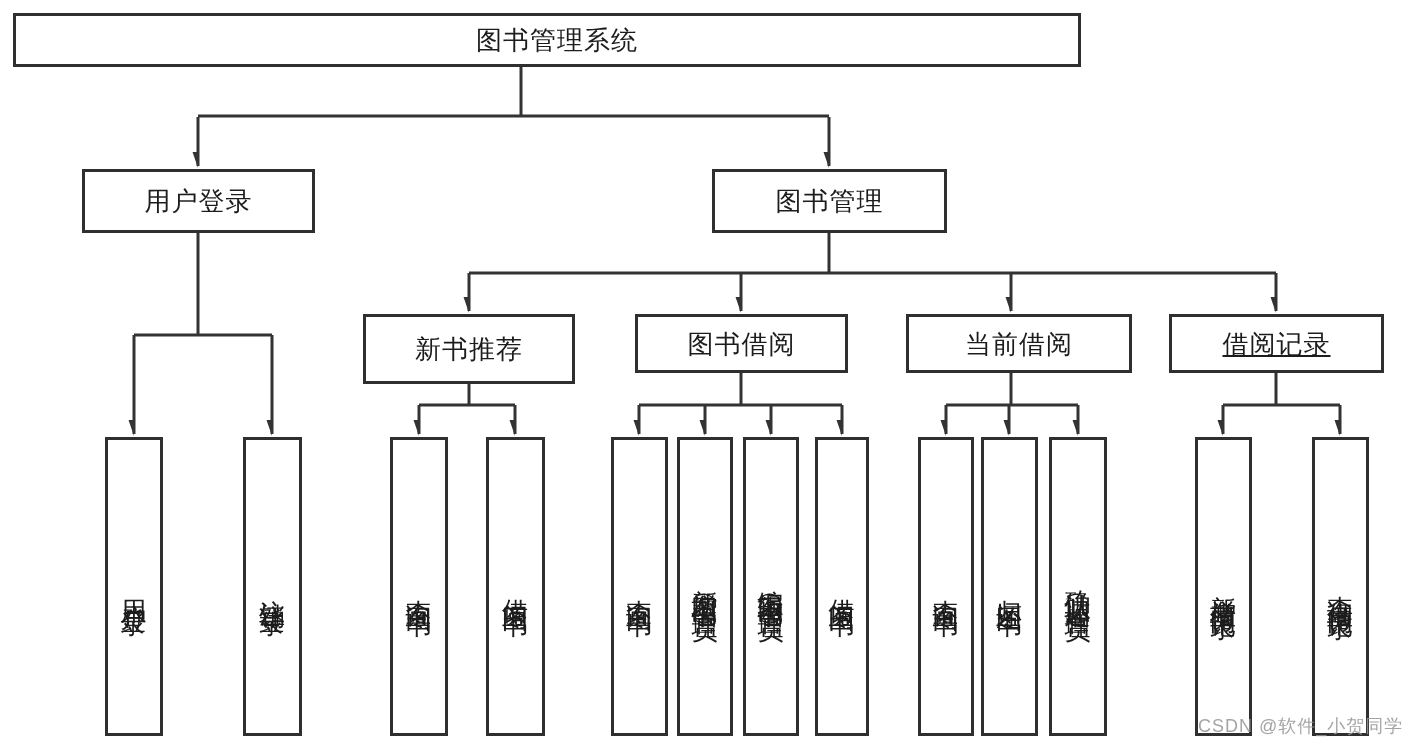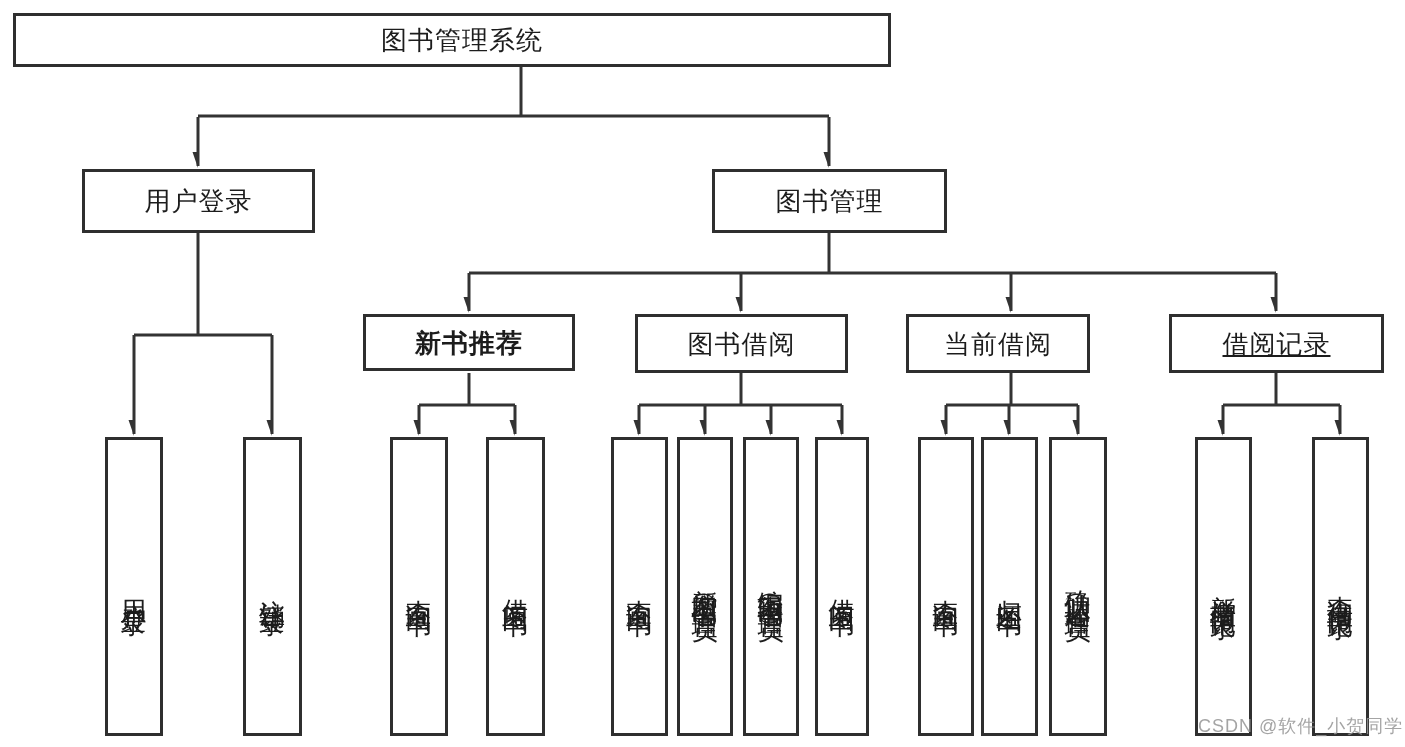--- a/index.html
+++ b/index.html
@@ -99,38 +99,38 @@
       <path d="M1009,405 V434" marker-end="url(#arr)"></path>
       <path d="M1078,405 V434" marker-end="url(#arr)"></path>
 
       <path d="M1276,373 V405"></path>
       <path d="M1223,405 H1340"></path>
       <path d="M1223,405 V434" marker-end="url(#arr)"></path>
       <path d="M1340,405 V434" marker-end="url(#arr)"></path>
     </g>
   </svg>
 
-  <div class="box" style="left:13px; top:13px; width:878px; height:54px;padding-left:20px;">
+  <div class="box" style="left:13px; top:13px; width:1068px; height:54px;padding-left:20px;">
     <span class="label-h">图书管理系统</span>
   </div>
 
   <div class="box" style="left:82px; top:169px; width:233px; height:64px;">
     <span class="label-h">用户登录</span>
   </div>
   <div class="box" style="left:712px; top:169px; width:235px; height:64px;">
     <span class="label-h">图书管理</span>
   </div>
 
-  <div class="box" style="left:363px; top:314px; width:212px; height:57px;font-weight:bold;">
+  <div class="box" style="left:363px; top:314px; width:212px; height:70px;">
     <span class="label-h">新书推荐</span>
   </div>
   <div class="box" style="left:635px; top:314px; width:213px; height:59px;text-align:center;">
     <span class="label-h">图书借阅</span>
   </div>
-  <div class="box" style="left:906px; top:314px; width:184px; height:59px;">
+  <div class="box" style="left:906px; top:314px; width:226px; height:59px;">
     <span class="label-h">当前借阅</span>
   </div>
   <div class="box" style="left:1169px; top:314px; width:215px; height:59px;text-decoration:underline;">
     <span class="label-h">借阅记录</span>
   </div>
 
   <div class="box" style="left:105px; top:437px; width:58px; height:299px;">
     <span class="label-v">用户登录</span>
   </div>
   <div class="box" style="left:243px; top:437px; width:59px; height:299px;">

